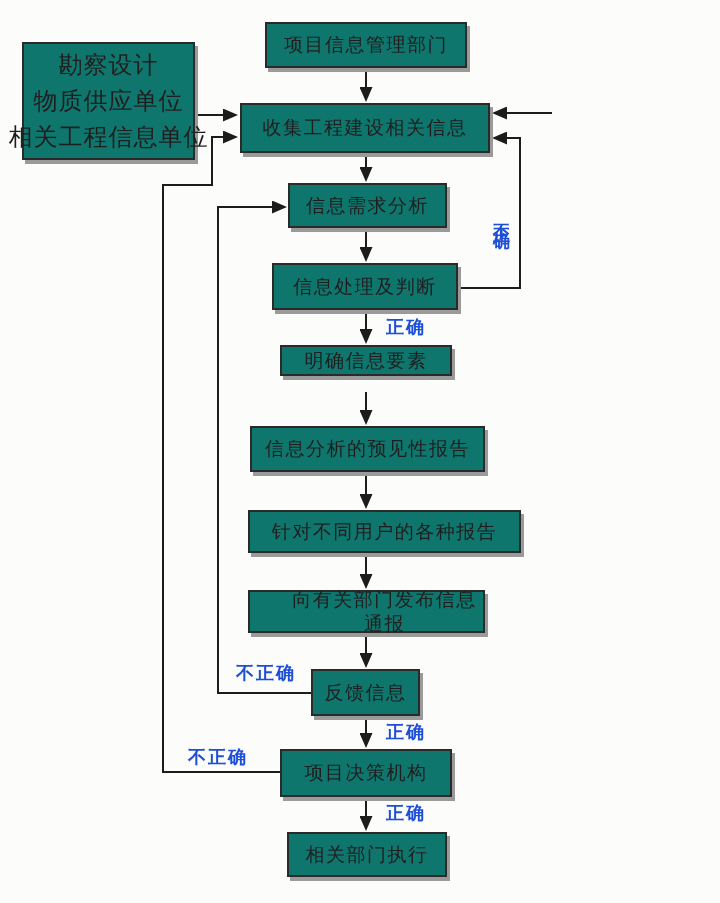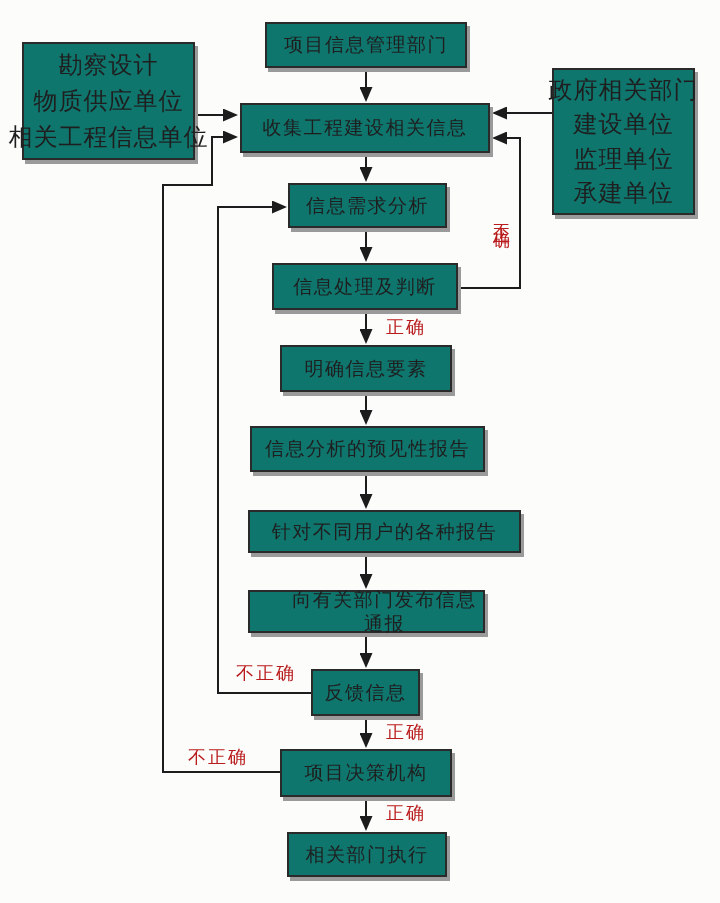--- a/index.html
+++ b/index.html
@@ -38,21 +38,22 @@
     font-size: 24px;
     letter-spacing: 1px;
   }
   .node.multi div { white-space: nowrap; }
   .edge-label {
     position: absolute;
     font-size: 18px;
     letter-spacing: 2px;
     white-space: nowrap;
     z-index: 3;
-    color: #b91c1c;
+    color: #1d4ed8;
+    font-weight: bold;
   }
   .edge-label.vertical {
     writing-mode: vertical-rl;
     text-orientation: upright;
     letter-spacing: 4px;
     font-size: 17px;
   }
 </style>
 </head>
 <body>
@@ -85,34 +86,28 @@
   </svg>
 
   <div class="node" style="left:265px; top:22px; width:202px; height:46px;">项目信息管理部门</div>
 
   <div class="node multi" style="left:22px; top:42px; width:173px; height:118px;">
     <div>勘察设计</div>
     <div>物质供应单位</div>
     <div>相关工程信息单位</div>
   </div>
 
-  <div class="node multi" style="left:552px; top:68px; width:143px; height:147px;">
-    <div>政府相关部门</div>
-    <div>建设单位</div>
-    <div>监理单位</div>
-    <div>承建单位</div>
-  </div>
 
   <div class="node" style="left:240px; top:103px; width:250px; height:50px;">收集工程建设相关信息</div>
 
   <div class="node" style="left:288px; top:183px; width:159px; height:45px;">信息需求分析</div>
 
   <div class="node" style="left:272px; top:263px; width:186px; height:47px;">信息处理及判断</div>
 
-  <div class="node" style="left:280px; top:345px; width:172px; height:47px;">明确信息要素</div>
+  <div class="node" style="left:280px; top:345px; width:172px; height:31px;">明确信息要素</div>
 
   <div class="node" style="left:250px; top:426px; width:235px; height:46px;">信息分析的预见性报告</div>
 
   <div class="node" style="left:248px; top:510px; width:273px; height:43px;">针对不同用户的各种报告</div>
 
   <div class="node" style="left:248px; top:590px; width:237px; height:43px;padding-left:36px;">向有关部门发布信息通报</div>
 
   <div class="node" style="left:280px; top:749px; width:172px; height:48px;">项目决策机构</div>
 
   <div class="node" style="left:311px; top:669px; width:109px; height:47px;">反馈信息</div>

